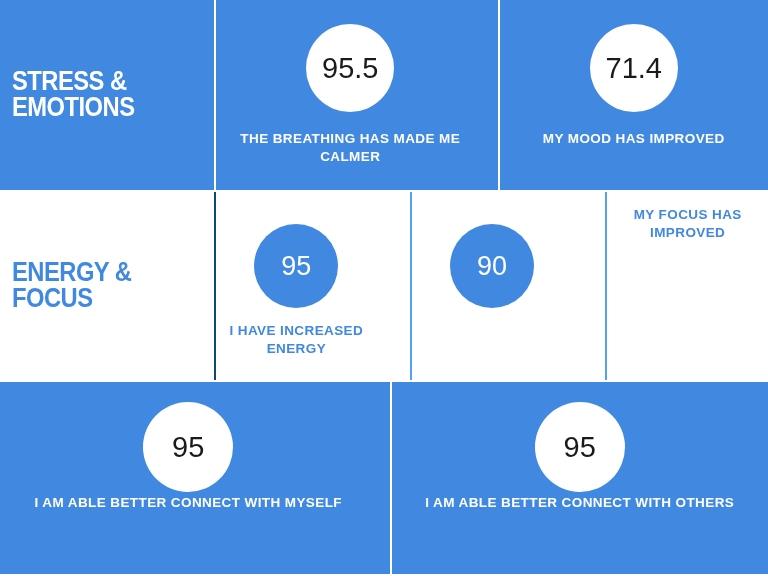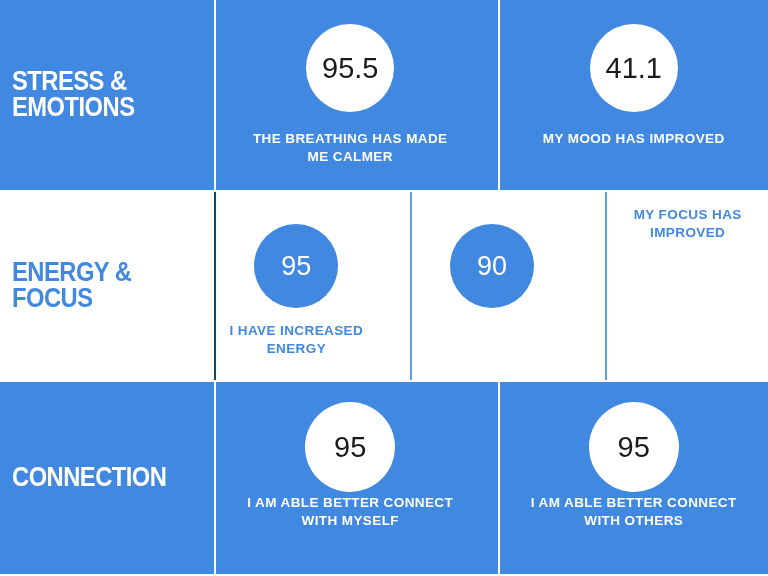--- a/index.html
+++ b/index.html
@@ -115,21 +115,21 @@
     font-size: 13.5px;
     line-height: 1.35;
     letter-spacing: 0.4px;
     box-sizing: border-box;
   }
   .label-white { color: #ffffff; }
   .label-blue  { color: #4088e0; }
 
   
   .row-1 .circle      { width: 88px; height: 88px; margin-top: 24px; }
-  .row-1 .metric-label{ margin-top: 18px; padding: 0 28px; }
+  .row-1 .metric-label{ margin-top: 18px; padding: 0 16px; }
 
   .row-2 .circle      { width: 84px; height: 84px; margin-top: 32px; }
   .row-2 .metric-label{ margin-top: 14px; padding: 0 2px; }
   .row-2 .circle-value{ font-size: 27px; }
 
   .row-3 .circle      { width: 90px; height: 90px; margin-top: 20px; }
   .row-3 .metric-label{ margin-top: 2px; padding: 0 12px; }
 </style>
 </head>
 <body>
@@ -145,21 +145,21 @@
 
       <div class="metric">
         <div class="circle circle-white">
           <span class="circle-value">95.5</span>
         </div>
         <div class="metric-label label-white">THE BREATHING HAS MADE ME CALMER</div>
       </div>
 
       <div class="metric">
         <div class="circle circle-white">
-          <span class="circle-value">41.1</span>
+          <span class="circle-value">71.4</span>
         </div>
         <div class="metric-label label-white">MY MOOD HAS IMPROVED</div>
       </div>
 
     </div>
   </div>
 
   <div class="row row-white row-2">
     <div class="cat-cell">
       <div class="cat-title cat-blue">ENERGY &amp;
@@ -181,23 +181,20 @@
       </div>
 
       <div class="metric">
         <div class="metric-label label-blue">MY FOCUS HAS IMPROVED</div>
       </div>
 
     </div>
   </div>
 
   <div class="row row-blue row-3">
-    <div class="cat-cell">
-      <div class="cat-title cat-white">CONNECTION</div>
-    </div>
     <div class="metrics">
 
       <div class="metric">
         <div class="circle circle-white">
           <span class="circle-value">95</span>
         </div>
         <div class="metric-label label-white">I AM ABLE BETTER CONNECT WITH MYSELF</div>
       </div>
 
       <div class="metric">

